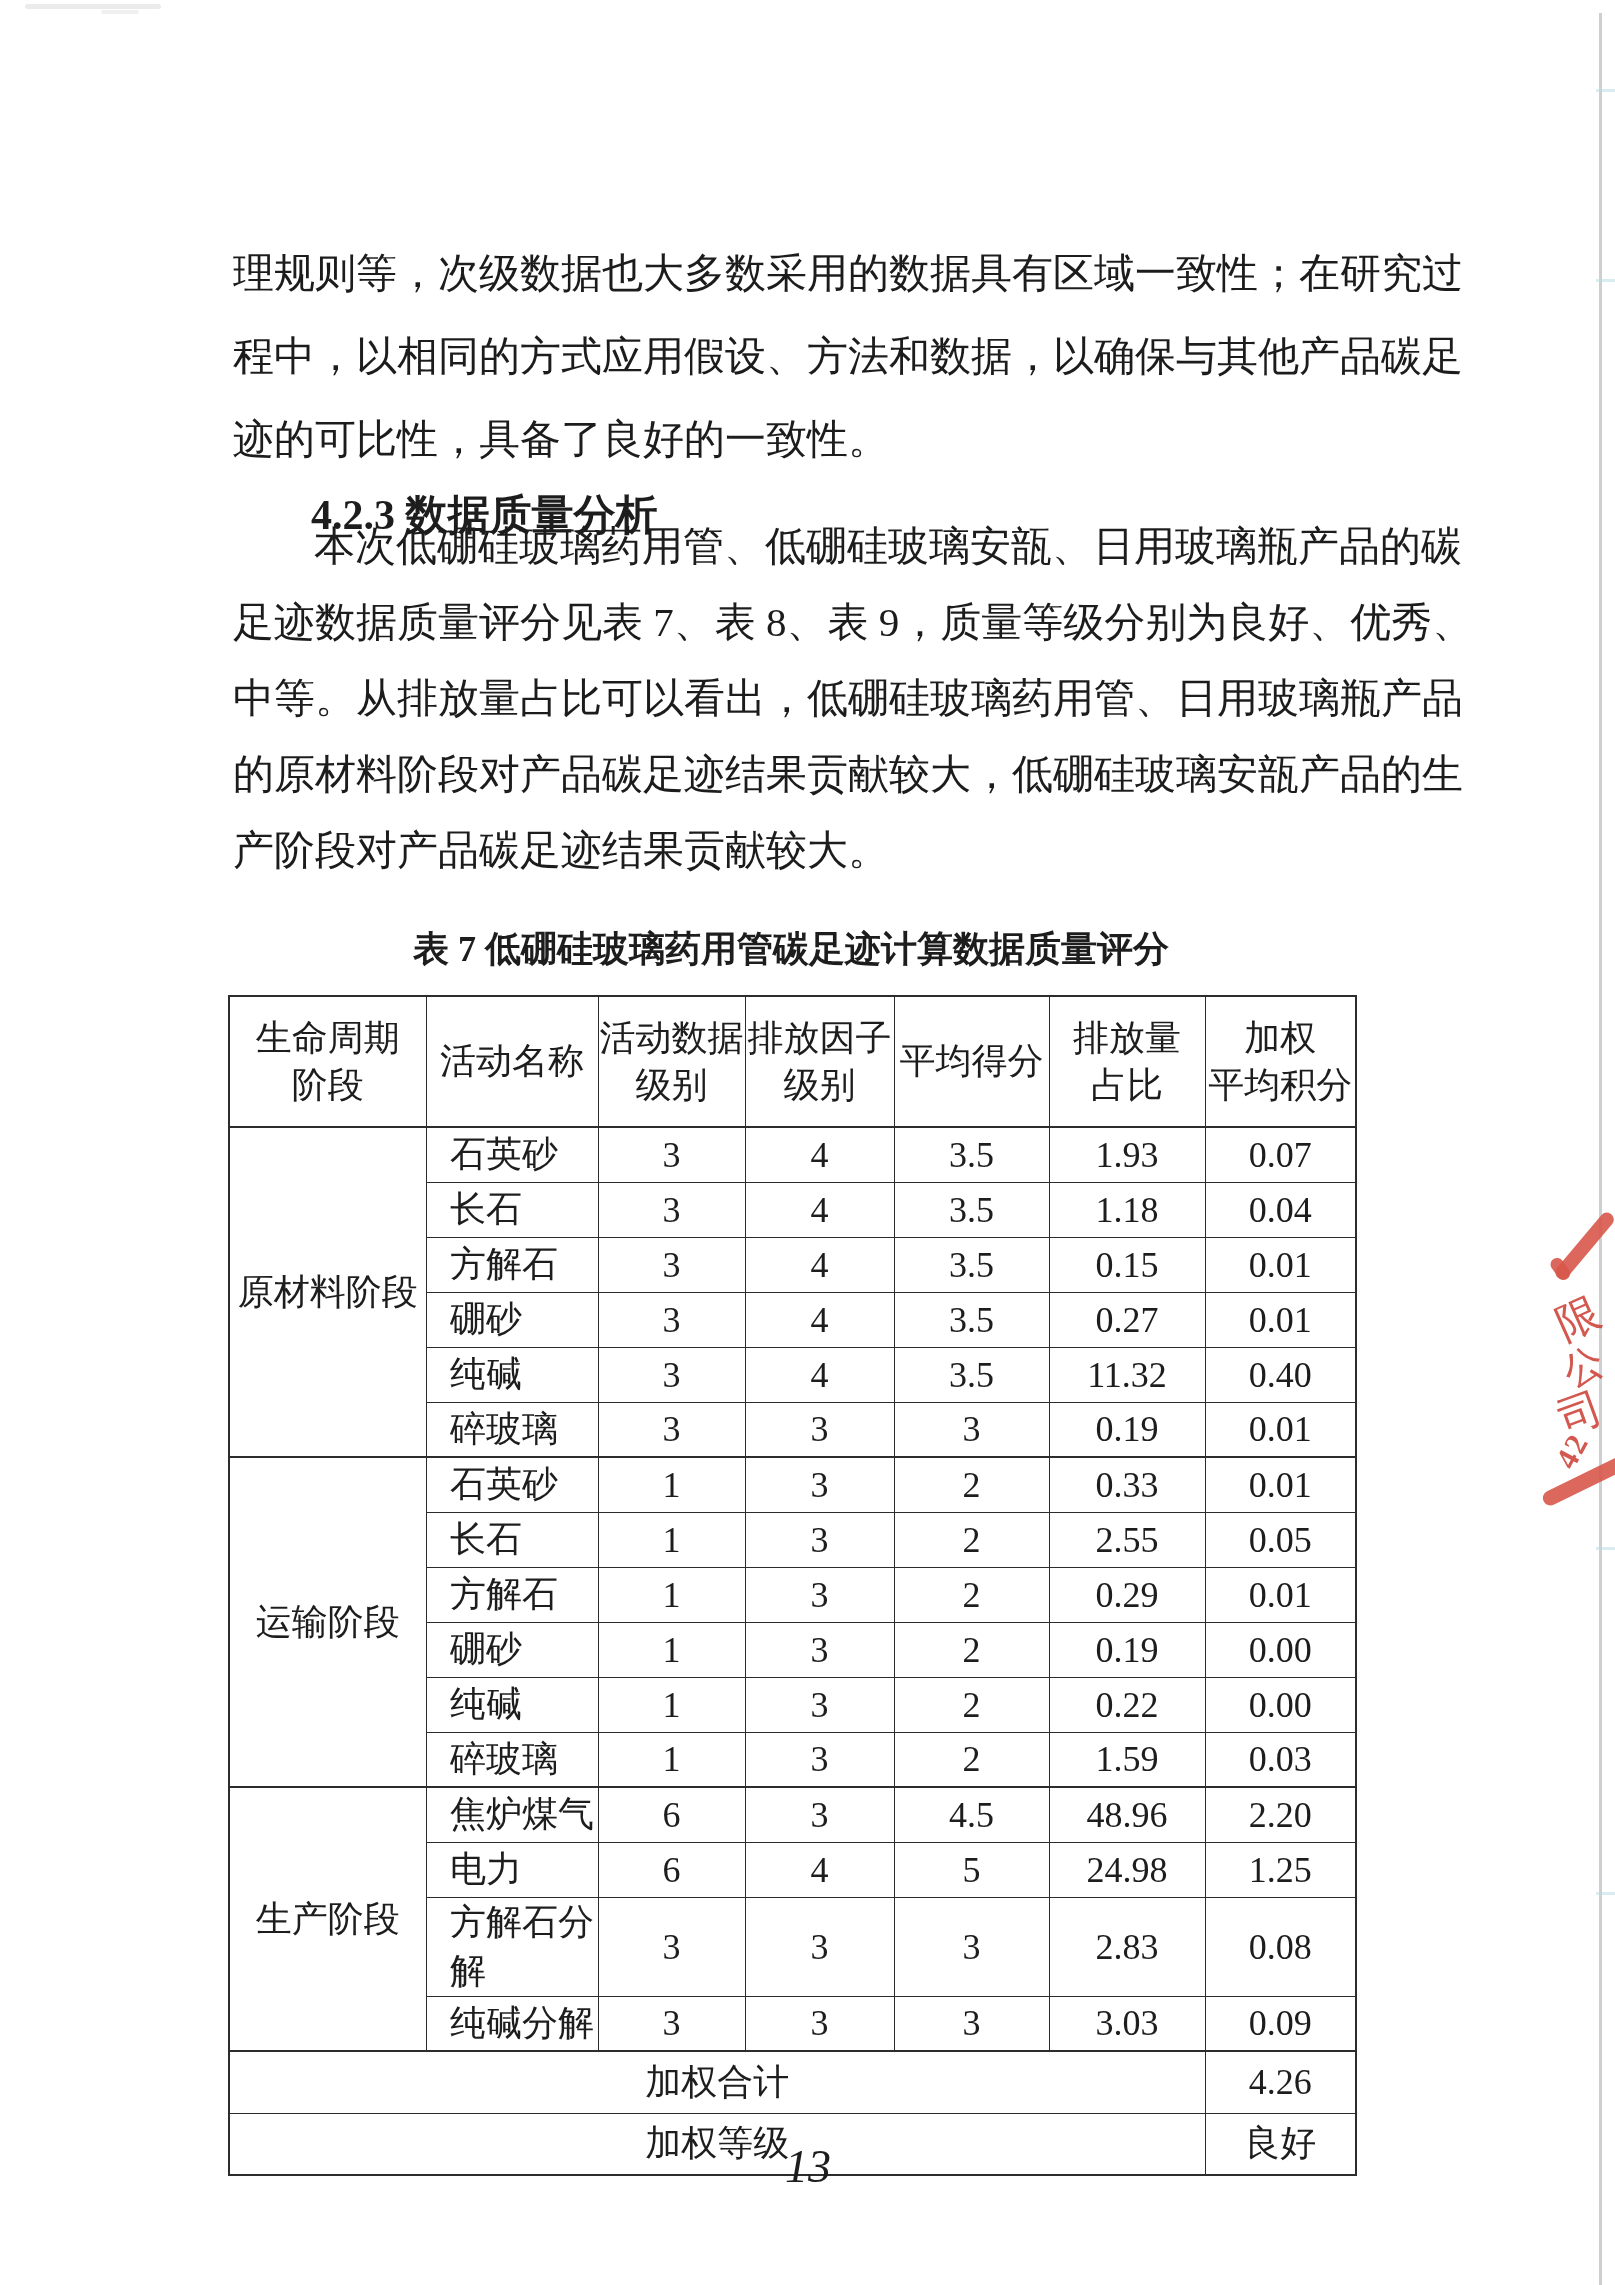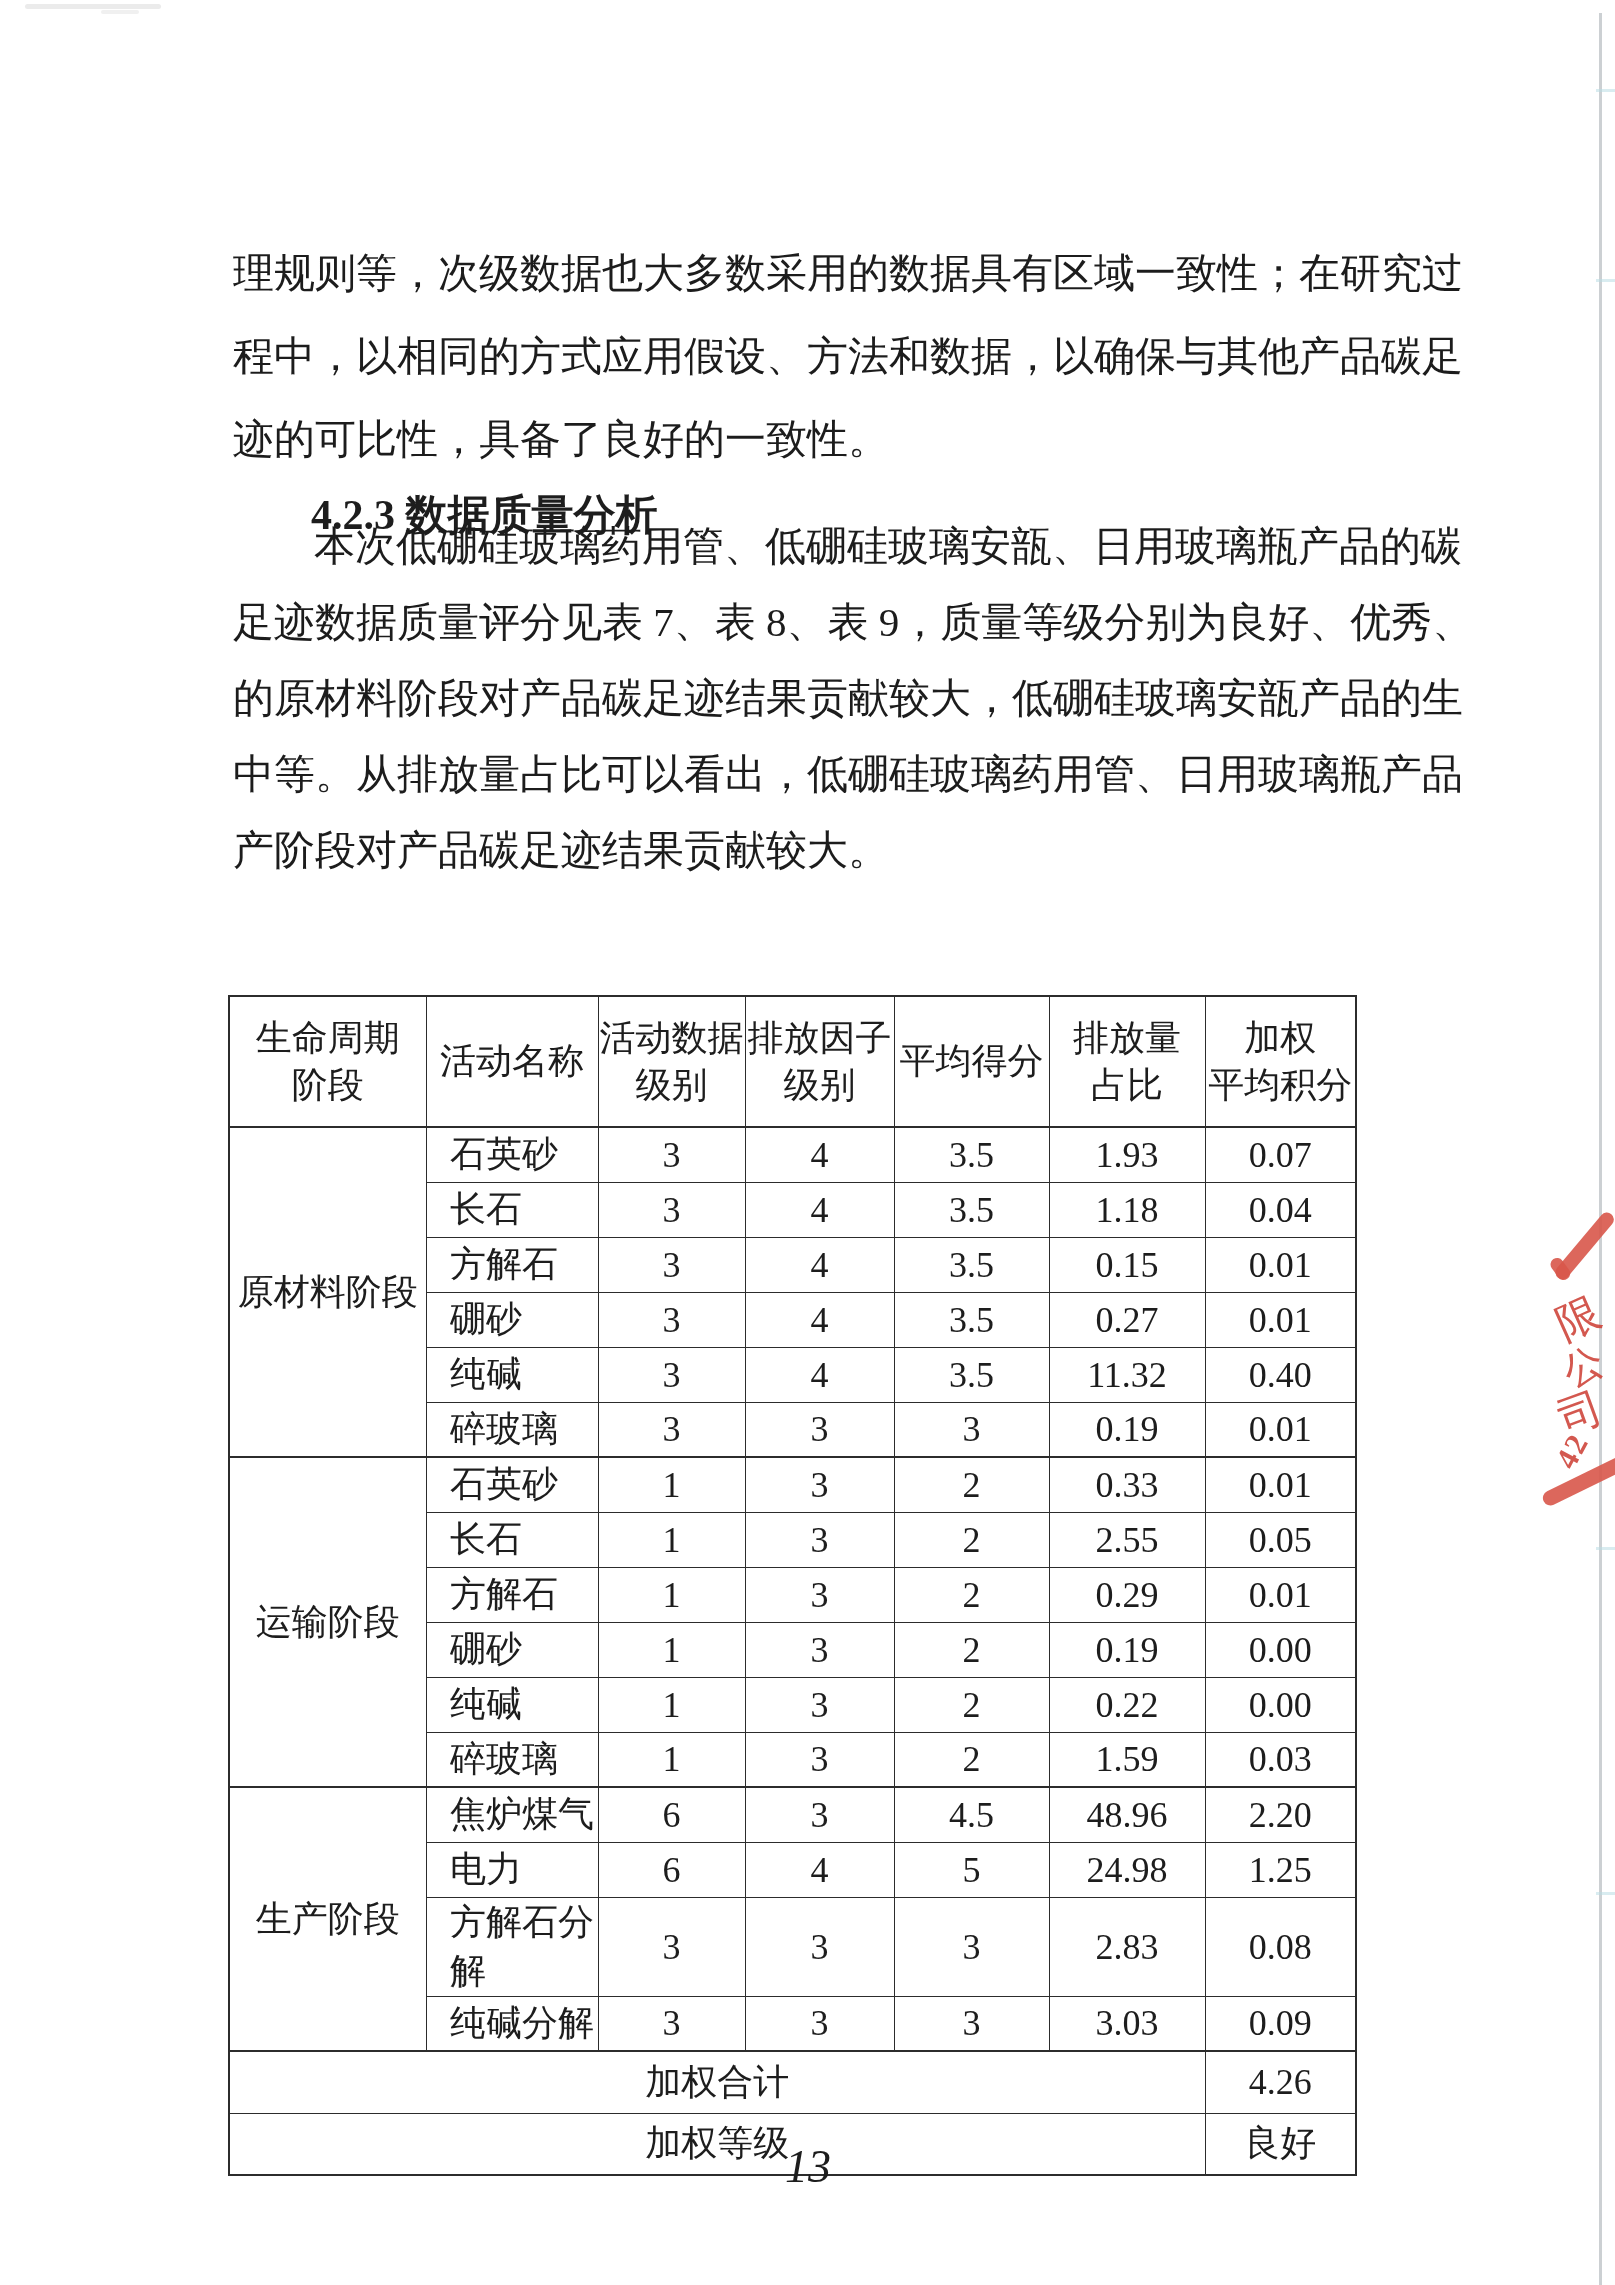--- a/index.html
+++ b/index.html
@@ -79,25 +79,26 @@
     <div>理规则等，次级数据也大多数采用的数据具有区域一致性；在研究过</div>
     <div>程中，以相同的方式应用假设、方法和数据，以确保与其他产品碳足</div>
     <div>迹的可比性，具备了良好的一致性。</div>
   </div>
 
   <div class="heading">4.2.3 数据质量分析</div>
 
   <div class="para p2">
     <div class="indent">本次低硼硅玻璃药用管、低硼硅玻璃安瓿、日用玻璃瓶产品的碳</div>
     <div>足迹数据质量评分见表 7、表 8、表 9，质量等级分别为良好、优秀、</div>
+    <div>中等。从排放量占比可以看出，低硼硅玻璃药用管、日用玻璃瓶产品</div>
     <div>的原材料阶段对产品碳足迹结果贡献较大，低硼硅玻璃安瓿产品的生</div>
-    <div>中等。从排放量占比可以看出，低硼硅玻璃药用管、日用玻璃瓶产品</div>
     <div>产阶段对产品碳足迹结果贡献较大。</div>
   </div>
 
+  <div class="caption">表 7 低硼硅玻璃药用管碳足迹计算数据质量评分</div>
 
   <table class="quality">
     <colgroup>
       <col style="width:197px">
         <col style="width:172px">
         <col style="width:147px">
       <col style="width:149px">
         <col style="width:155px">
         <col style="width:156px">
       <col style="width:151px">

